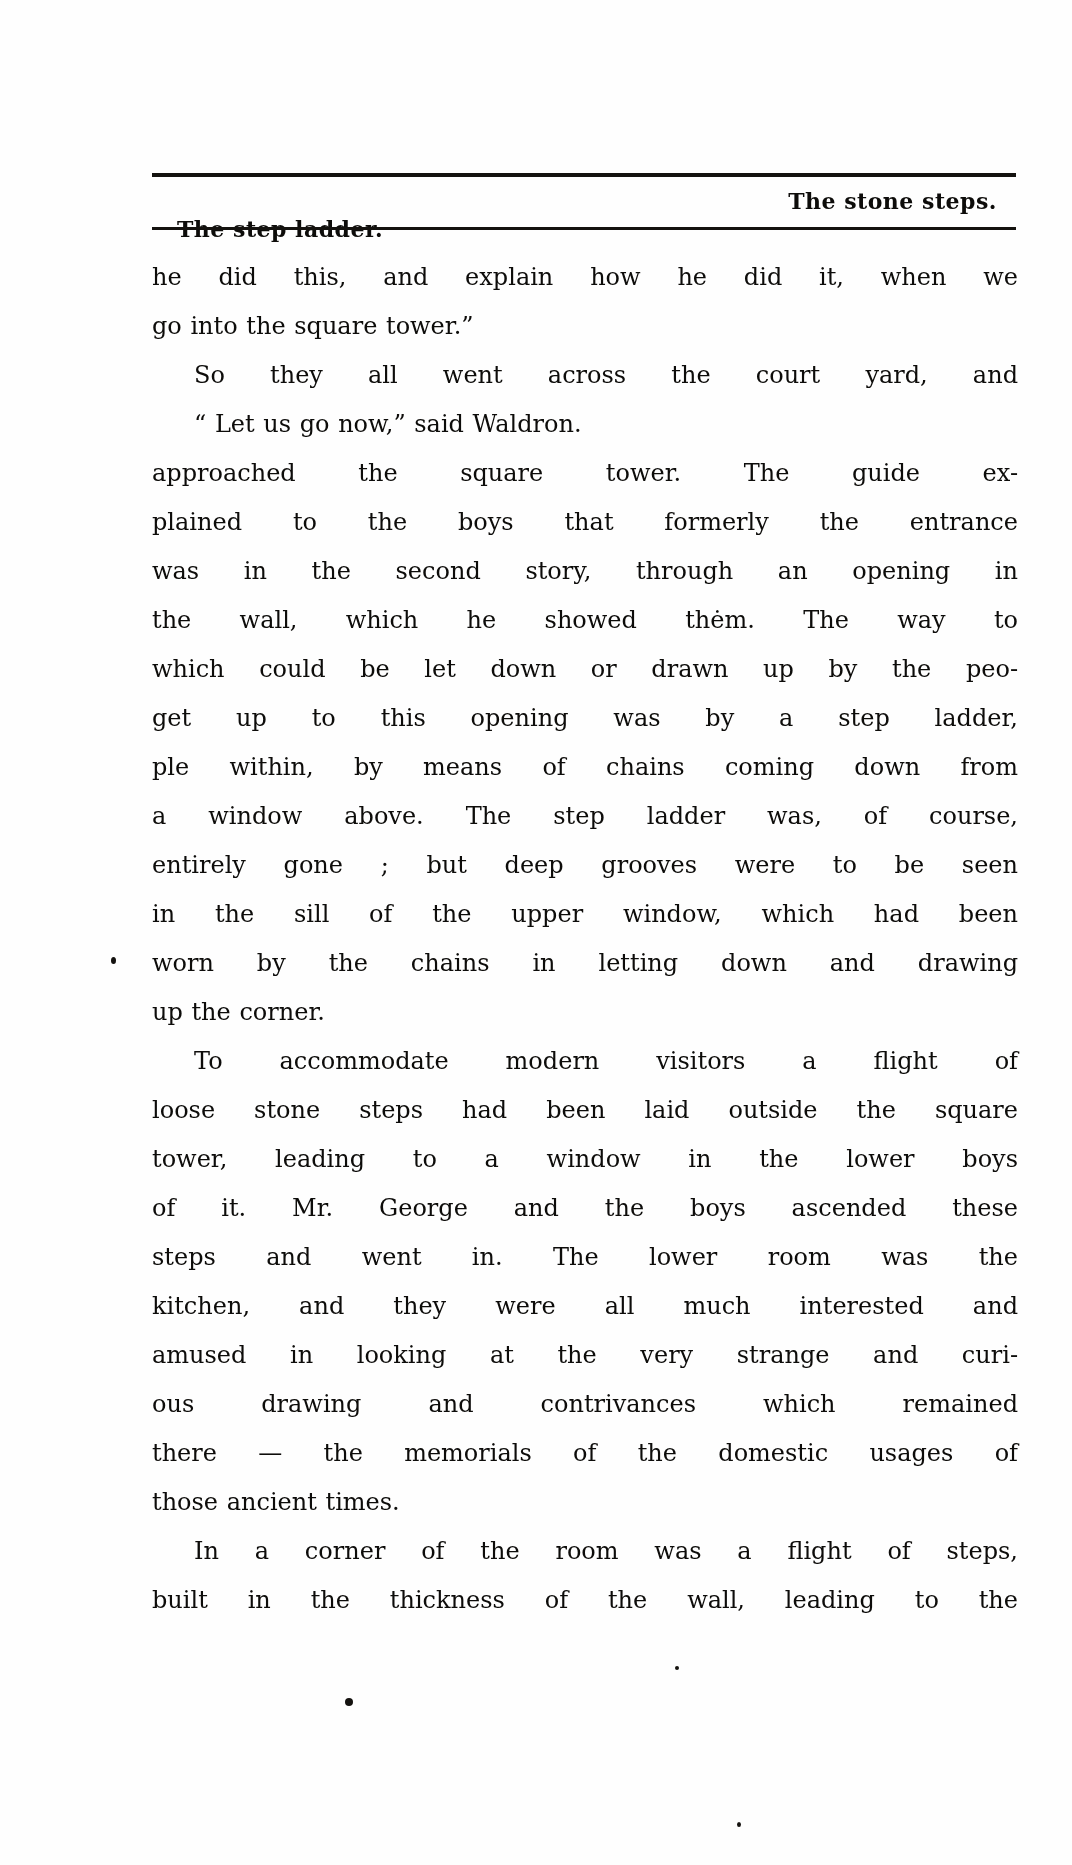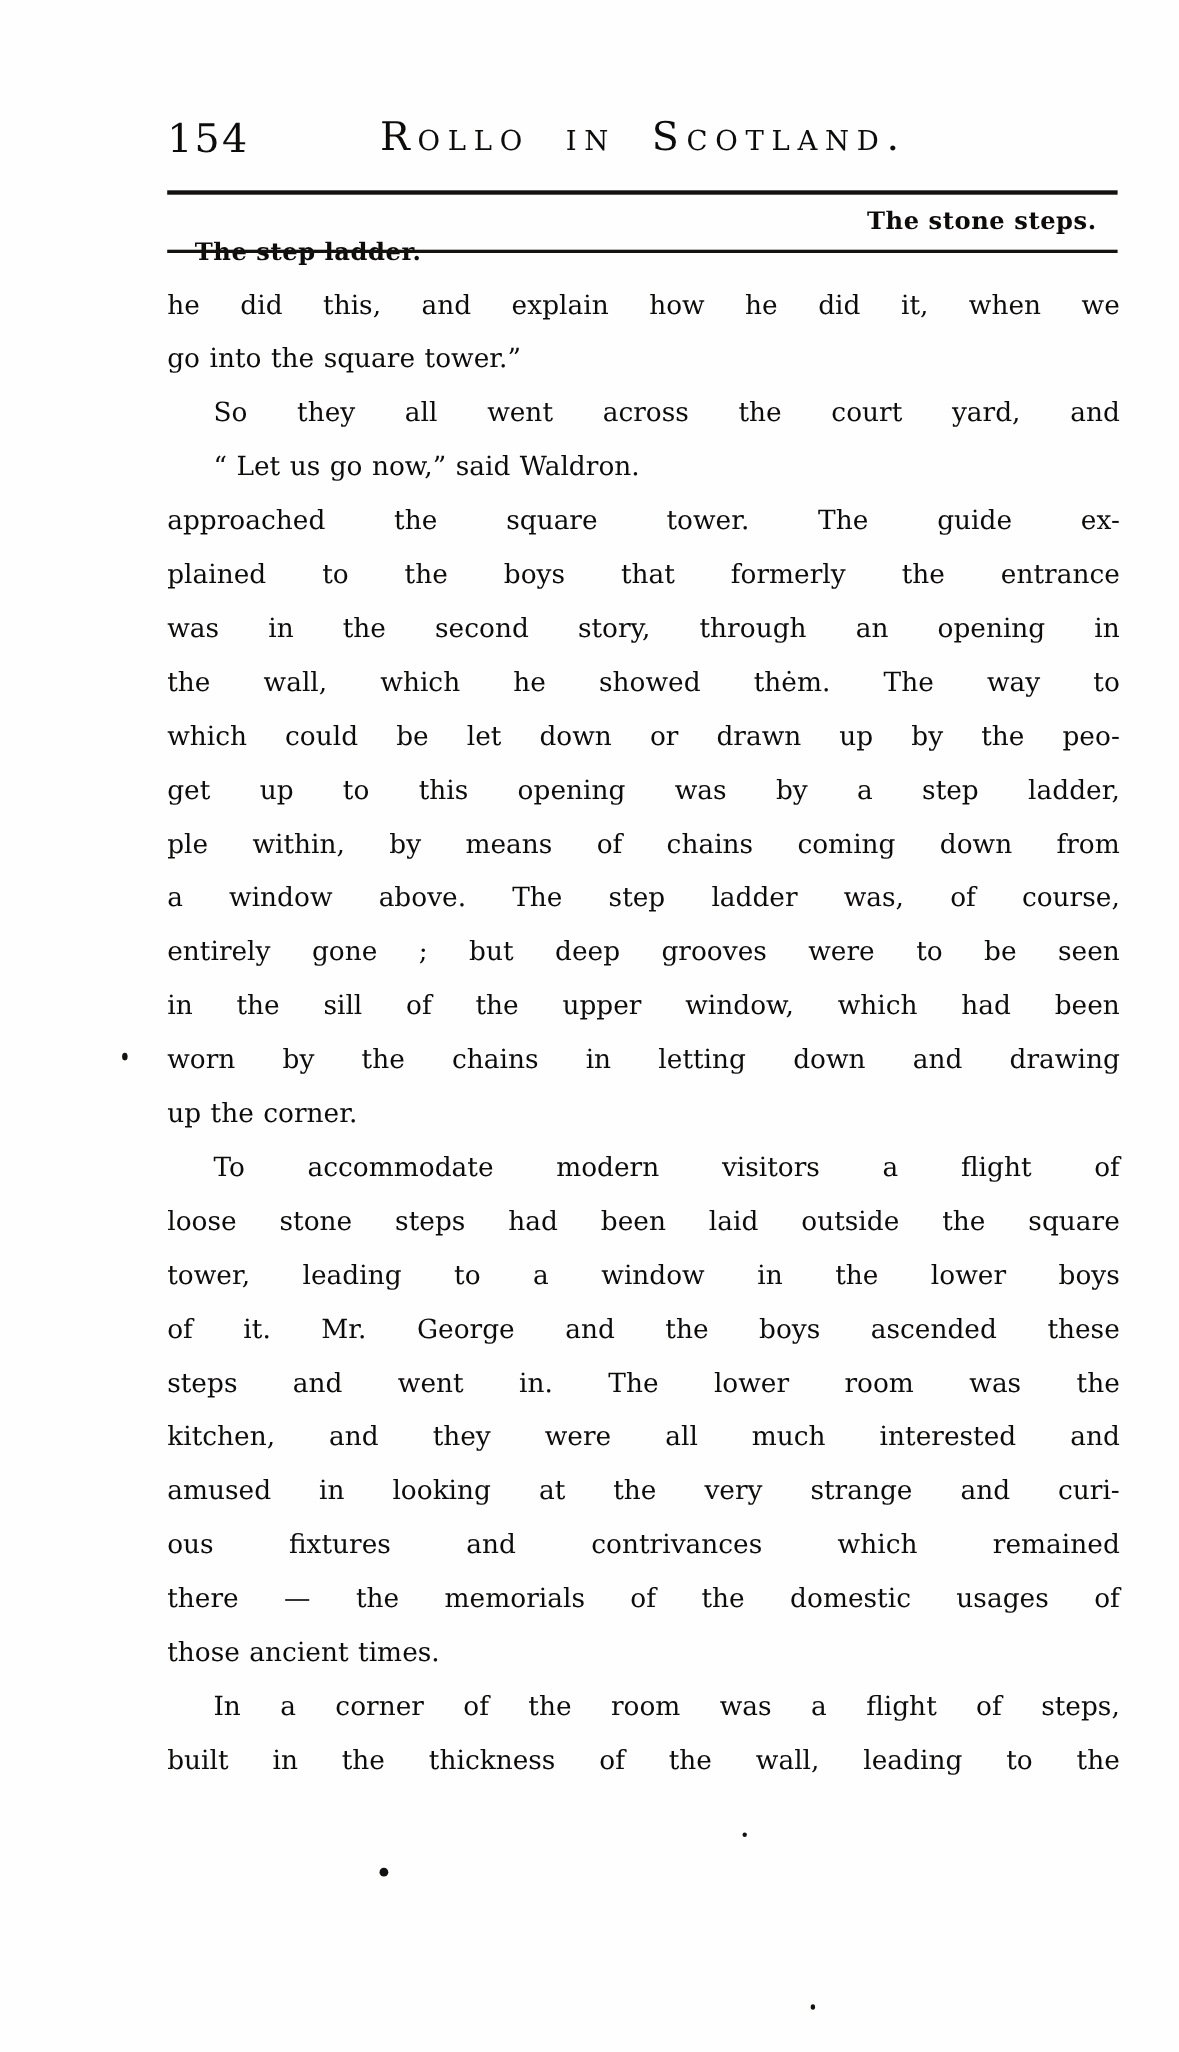--- a/index.html
+++ b/index.html
@@ -95,24 +95,20 @@
   .speck-a { left: 111px; top: 957px;  width: 5px; height: 7px; }
   .speck-b { left: 675px; top: 1666px; width: 4px; height: 4px; }
   .speck-c { left: 345px; top: 1698px; width: 8px; height: 8px; }
   .speck-d { left: 737px; top: 1822px; width: 4px; height: 5px; }
 </style>
 </head>
 <body>
 
 <div class="page">
 
-  <div class="header-row">
-    <span class="pagenum">154</span>
-    <span class="title">Rollo in Scotland.</span>
-  </div>
 
   <div class="rule rule-top"></div>
 
   <div class="running-heads">
     <span class="rh-left">The step ladder.</span>
     <span class="rh-right">The stone steps.</span>
   </div>
 
   <div class="rule rule-bottom"></div>
 
@@ -133,21 +129,21 @@
       <div class="line">in the sill of the upper window, which had been</div>
       <div class="line">worn by the chains in letting down and drawing</div>
       <div class="line para-end">up the corner.</div>
       <div class="line indent">To accommodate modern visitors a flight of</div>
       <div class="line">loose stone steps had been laid outside the square</div>
       <div class="line">tower, leading to a window in the lower boys</div>
       <div class="line">of it.  Mr. George and the boys ascended these</div>
       <div class="line">steps and went in.  The lower room was the</div>
       <div class="line">kitchen, and they were all much interested and</div>
       <div class="line">amused in looking at the very strange and curi-</div>
-      <div class="line">ous fixtures and contrivances which remained</div>
+      <div class="line">ous drawing and contrivances which remained</div>
       <div class="line">there — the memorials of the domestic usages of</div>
       <div class="line para-end">those ancient times.</div>
       <div class="line indent">In a corner of the room was a flight of steps,</div>
       <div class="line">built in the thickness of the wall, leading to the</div>
     </div>
 
   <div class="speck speck-a"></div>
   <div class="speck speck-b"></div>
   <div class="speck speck-c"></div>
   <div class="speck speck-d"></div>

